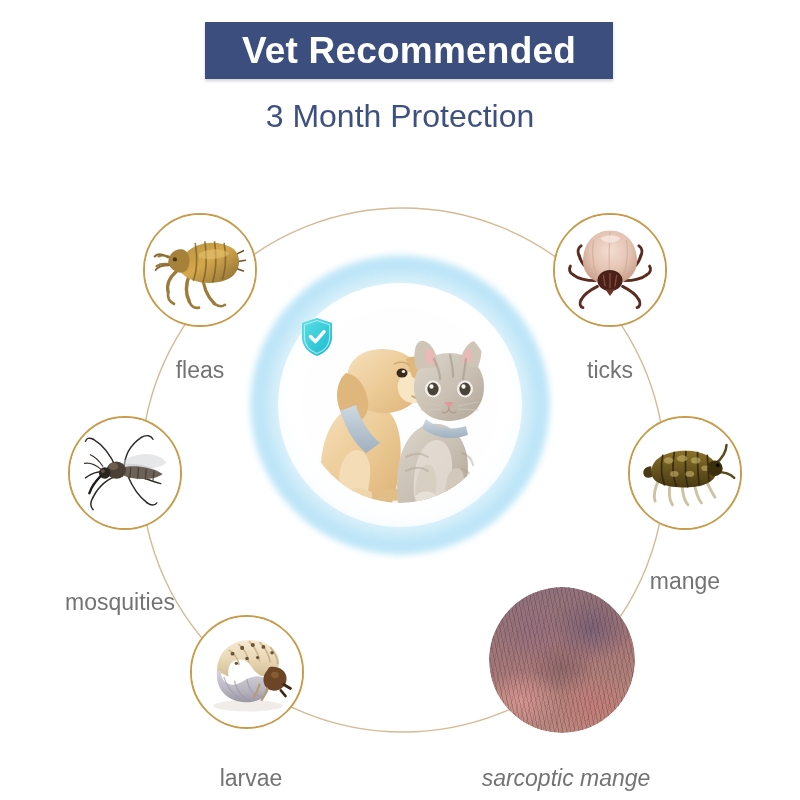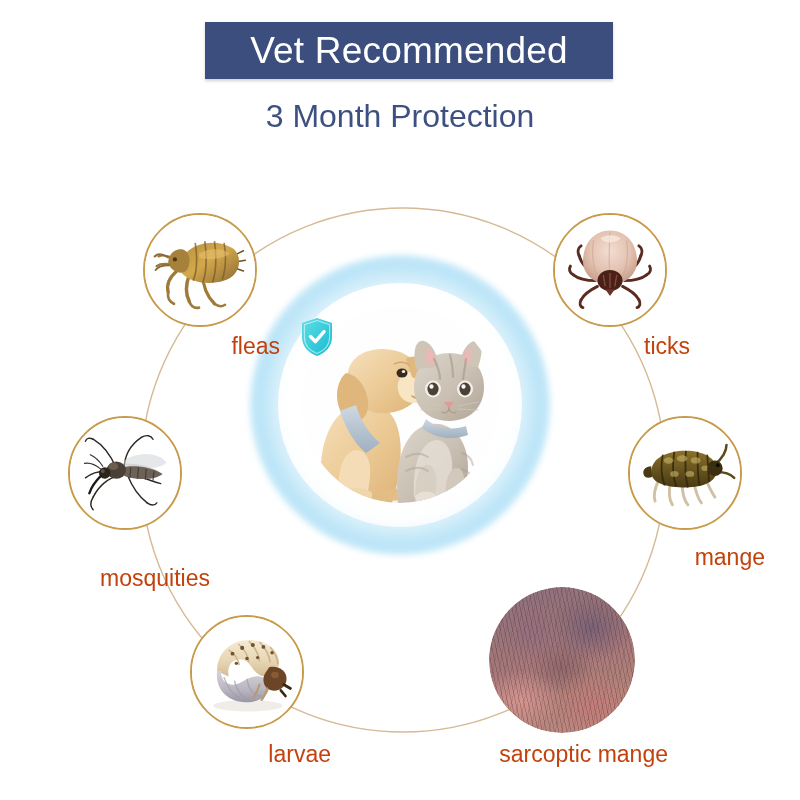--- a/index.html
+++ b/index.html
@@ -13,21 +13,21 @@
   #stage{position:absolute;inset:0;width:800px;height:800px;}
 
   
   .badge{
     position:absolute;left:205px;top:22px;width:408px;height:57px;
     background:#3c4e7e;
     box-shadow:0 2px 3px rgba(0,0,0,.18);
     display:flex;align-items:center;justify-content:center;
   }
   .badge span{
-    color:#ffffff;font-size:37px;font-weight:normal;letter-spacing:.2px;
+    color:#ffffff;font-size:37px;font-weight:bold;letter-spacing:.2px;
     line-height:1;white-space:nowrap;
   }
   .subtitle{
     position:absolute;left:0;top:95px;width:800px;text-align:center;
     color:#3e5080;font-size:32px;line-height:42px;white-space:nowrap;
   }
 
   
   .center-wrap{
     position:absolute;left:250px;top:255px;width:300px;height:300px;
@@ -63,22 +63,22 @@
   
   .bubble{
     position:absolute;border-radius:50%;overflow:hidden;
     background:#ffffff;
     border:2px solid #c89b4a;
     box-sizing:border-box;
   }
   .bubble.noring{border:none;}
   .bubble svg,.bubble .skin{display:block;width:100%;height:100%;}
   .label{
-    position:absolute;text-align:right;color:#c2410c;
-    font-size:23px;line-height:28px;white-space:nowrap;
+    position:absolute;text-align:center;color:#737373;
+    font-size:23px;line-height:28px;white-space:nowrap;margin-top:24px;
   }
   .skin{
     border-radius:50%;
     background:
       radial-gradient(ellipse 40% 30% at 22% 78%, rgba(216,150,146,.95) 0%, rgba(216,150,146,0) 70%),
       radial-gradient(ellipse 45% 35% at 72% 82%, rgba(196,124,120,.9) 0%, rgba(196,124,120,0) 70%),
       radial-gradient(ellipse 35% 30% at 30% 30%, rgba(150,110,128,.85) 0%, rgba(150,110,128,0) 72%),
       radial-gradient(ellipse 40% 32% at 70% 28%, rgba(120,96,118,.9) 0%, rgba(120,96,118,0) 72%),
       radial-gradient(ellipse 30% 26% at 50% 55%, rgba(138,100,104,.8) 0%, rgba(138,100,104,0) 75%),
       linear-gradient(165deg,#8d7080 0%,#9a7579 28%,#a9797a 50%,#b08179 68%,#c08c82 100%);
@@ -480,15 +480,15 @@
         <path d="M78 74 C76 80 74 84 72 86"></path>
         <path d="M70 70 C68 76 66 80 64 83"></path>
       </g>
     </svg>
   </div>
   <div class="label" style="left:171px;top:740px;width:160px;">larvae</div>
 
   <div class="bubble noring" style="left:489px;top:587px;width:146px;height:146px;">
     <div class="skin"></div>
   </div>
-  <div class="label" style="left:428px;top:740px;width:240px;">sarcoptic mange</div>
+  <div class="label" style="left:446px;top:740px;width:240px;font-style:italic;">sarcoptic mange</div>
 
 </div>
 
 </body></html>

